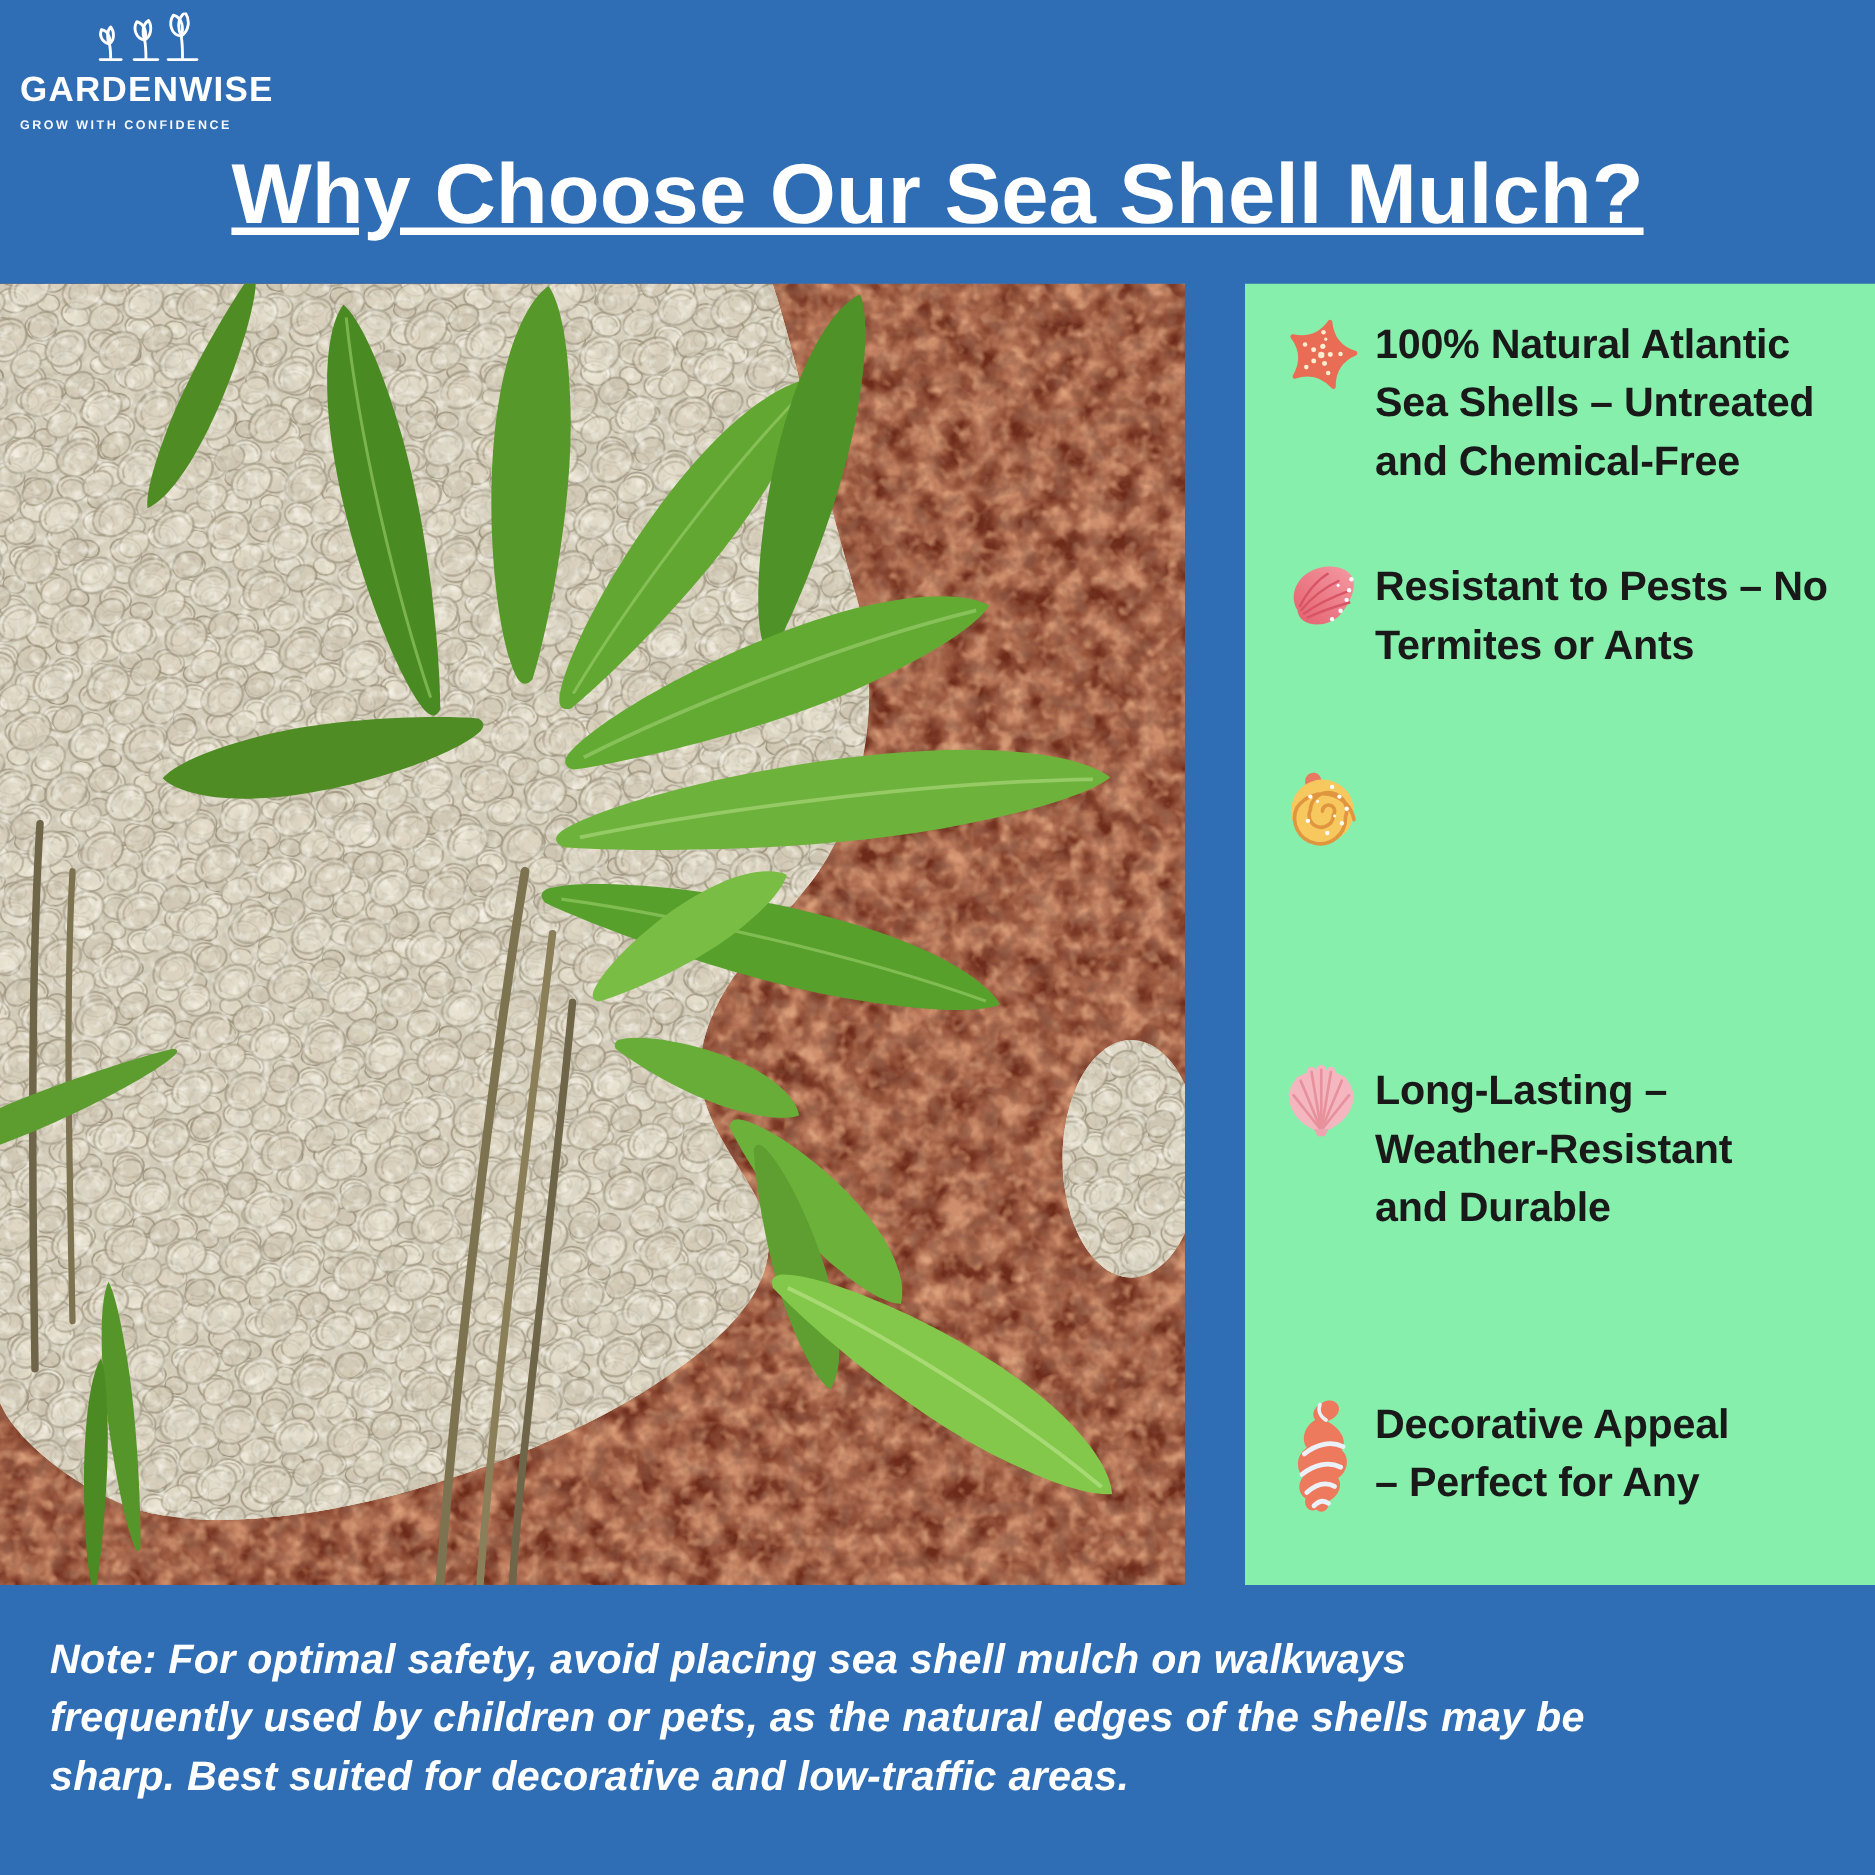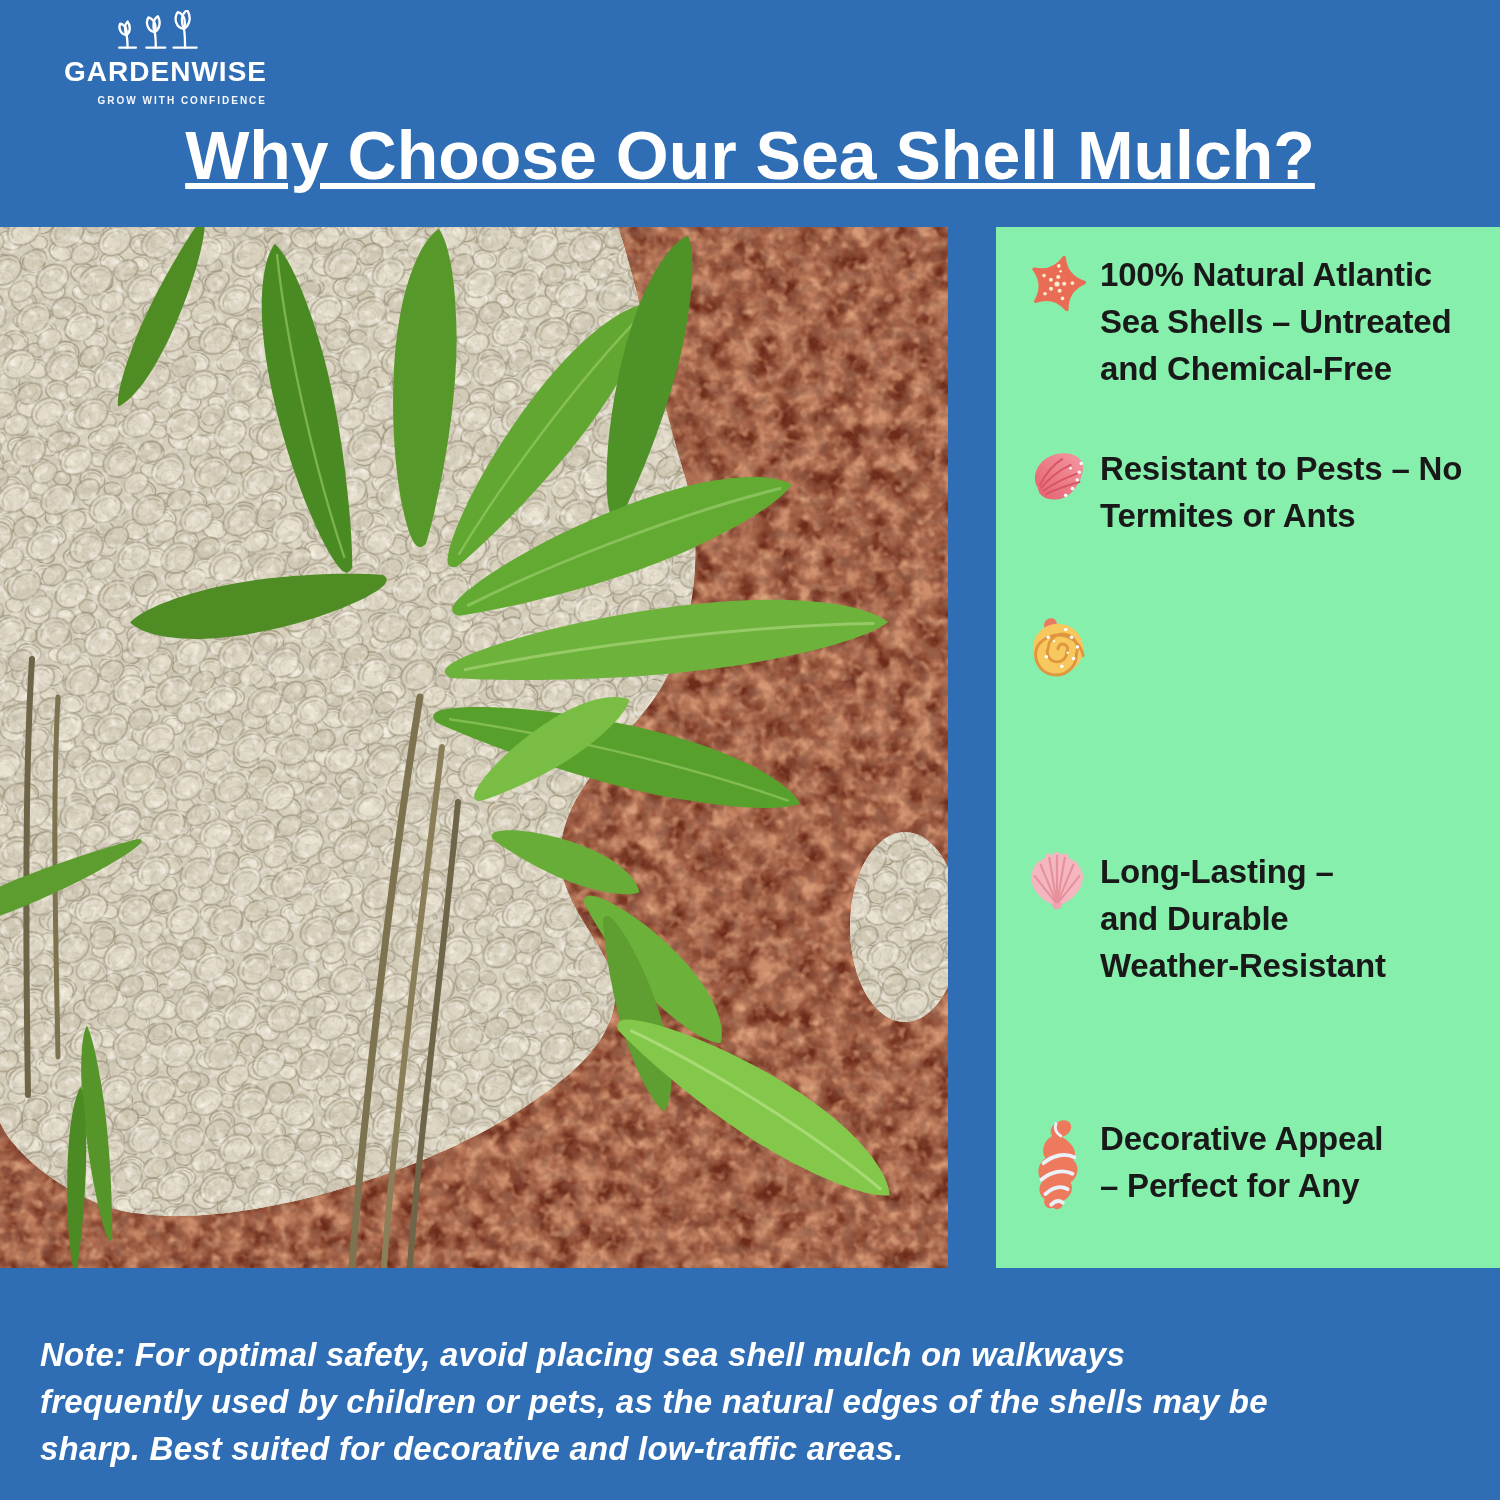--- a/index.html
+++ b/index.html
@@ -1,32 +1,32 @@
 <!DOCTYPE html>
 <html><head>
 <meta charset="utf-8">
 <style>
   html,body{margin:0;padding:0;background:#2f6db4;}
   .page{position:relative;width:1500px;height:1500px;background:#2f6db4;overflow:hidden;
         font-family:"Liberation Sans",sans-serif;}
-  .logo{position:absolute;left:16px;top:10px;width:212px;text-align:right;color:#fff;margin-left:39px;}
+  .logo{position:absolute;left:16px;top:10px;width:212px;text-align:left;color:#fff;}
   .logo svg{display:block;margin:0 auto;width:92px;height:44px;}
   .brand-name{font-size:28px;font-weight:700;letter-spacing:1px;margin-top:2px;}
   .brand-tagline{font-size:10px;font-weight:700;letter-spacing:2px;margin-top:7px;opacity:.95;}
   .title{position:absolute;top:116px;left:0;width:100%;text-align:center;color:#fff;
          font-weight:700;font-size:68px;text-decoration:underline;}
   .photo{position:absolute;left:0;top:227px;width:948px;height:1041px;}
   .photo svg{display:block;width:100%;height:100%;}
   .panel{position:absolute;left:956px;top:227px;width:580px;height:1041px;background:#86efac;margin-left:40px;}
   .feature{position:absolute;left:18px;display:flex;align-items:flex-start;width:510px;}
   .icon-box{flex:0 0 86px;display:flex;justify-content:center;padding-top:2px;}
   .feature-text{font-size:33px;font-weight:700;color:#191919;line-height:47px;letter-spacing:-0.2px;}
   .feature-text span{display:block;}
   .note{position:absolute;left:40px;top:1303px;width:1430px;color:#fff;font-size:33px;
-        font-weight:700;font-style:italic;line-height:47px;letter-spacing:.2px;margin-top:28px;}
+        font-weight:700;font-style:italic;line-height:47px;letter-spacing:.2px;}
   .note span{display:block;}
 </style>
 </head>
 <body>
 
 <div class="page">
 
   <div class="logo">
     <svg viewBox="0 0 88 42">
       <g stroke="#ffffff" stroke-width="2.2" fill="none" stroke-linecap="round" stroke-linejoin="round">
@@ -291,22 +291,22 @@
             <path d="M33,56 L33,6"></path>
               <path d="M33,56 L41,8"></path>
               <path d="M33,56 L50,15"></path>
               <path d="M33,56 L56,27"></path>
           </g>
           <path d="M27,55 L39,55 L36,61 L30,61 Z" fill="#eda5af"></path>
         </svg>
       </div>
       <div class="feature-text">
         <span>Long-Lasting –</span>
+        <span>Weather-Resistant</span>
         <span>and Durable</span>
-        <span>Weather-Resistant</span>
       </div>
     </div>
 
     <div class="feature" style="top:888px">
       <div class="icon-box">
         <svg width="56" height="98" viewBox="0 0 58 100">
           <path d="M31,4 C39,0 46,6 43,13 C41,17 37,19 34,20 C45,26 51,36 46,44 C53,50 51,62 43,67
                    C47,73 43,83 35,86 C37,92 30,98 25,93 C20,96 14,91 16,84 C10,80 9,72 14,66
                    C7,59 9,47 17,42 C12,35 15,24 24,19 C20,13 24,7 31,4 Z" fill="#ee7a5e"></path>
           <g fill="none" stroke="#ebf1f9" stroke-width="4" stroke-linecap="round">

